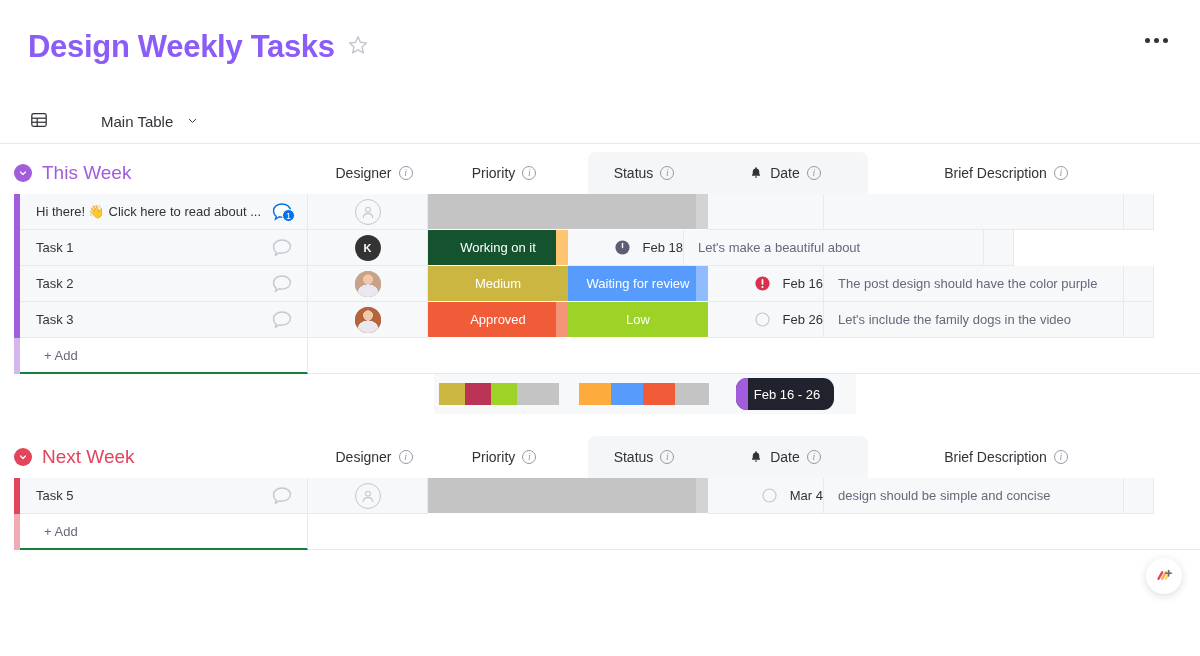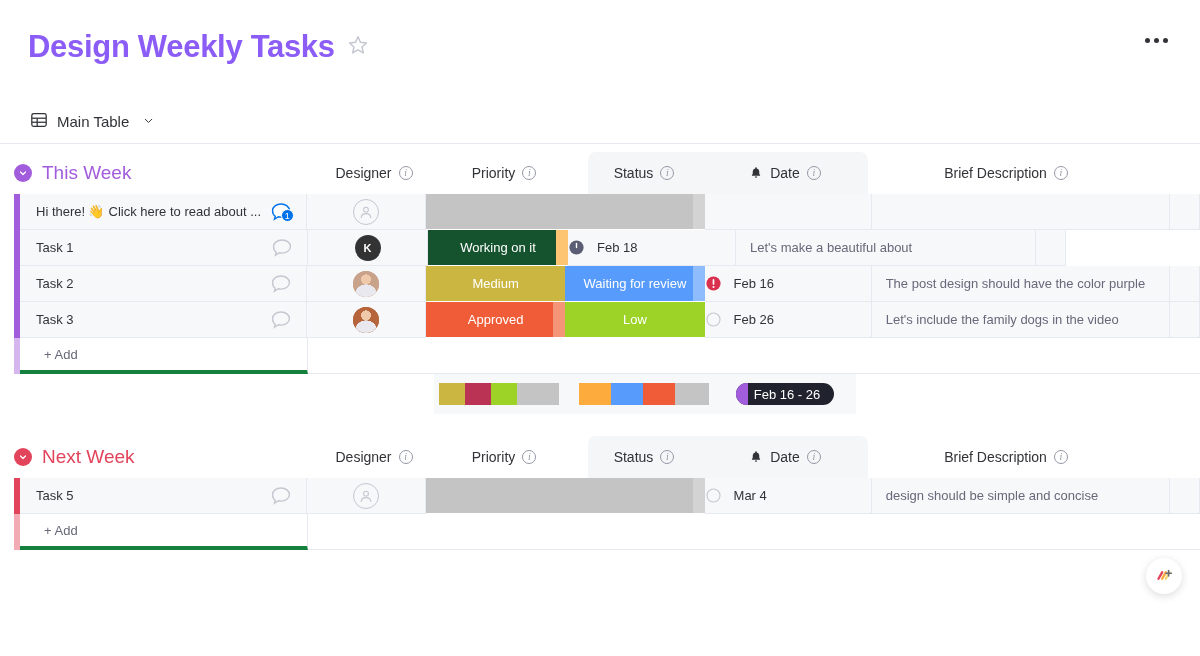--- a/index.html
+++ b/index.html
@@ -51,21 +51,21 @@
     border-bottom: 1px solid #e6e9ef;
   }
   .board-tab {
     display: flex;
     align-items: center;
     gap: 9px;
     padding: 5px 8px;
     border-radius: 4px;
     cursor: pointer;
   }
-  .board-tab-label { font-size: 15px; color: #323338; }
+  .board-tab-label { font-size: 15px; color: #323338; margin-left: 44px; }
   .chev { margin-left: 4px; }
 
   
   .board {
     padding: 0 0 0 14px;
     position: relative;
   }
 
   
   .group-header {
@@ -157,21 +157,21 @@
   .cell.name {
     width: 288px;
     padding-left: 16px;
     justify-content: space-between;
     padding-right: 14px;
     background: #f7f8fa;
   }
   .cell.person { width: 120px; justify-content: center; }
   .cell.priority { width: 140px; justify-content: center; border-right: none; }
   .cell.status { width: 140px; justify-content: center; border-right: none; }
-  .cell.date { width: 168px; justify-content: flex-start; gap: 12px; }
+  .cell.date { width: 116px; justify-content: flex-end; gap: 12px; }
   .cell.desc { width: 300px; padding-left: 14px; }
   .cell.extra { width: 30px; }
 
   .colored {
     color: #fff;
     font-size: 13px;
     justify-content: center;
     position: relative;
     border-bottom: 1px solid #ffffff;
   }
@@ -191,21 +191,21 @@
     height: 36px;
   }
   .add-cell {
     width: 288px;
     padding-left: 24px;
     display: flex;
     align-items: center;
     font-size: 13px;
     color: #676879;
     background: #ffffff;
-    border-bottom: 4px solid #15803d;
+    border-bottom: 2px solid #15803d;
     border-right: 1px solid #e6e9ef;
     cursor: pointer;
   }
   .add-rest {
     flex: 1;
     border-bottom: 1px solid #e6e9ef;
     background: #ffffff;
   }
 
   
@@ -222,21 +222,21 @@
     background: #f7f8fa;
     display: flex;
     align-items: center;
     justify-content: center;
   }
   .seg-bar { display: flex; height: 22px; width: 130px; }
   .seg { height: 100%; }
   .date-pill {
     display: flex;
     align-items: center;
-    height: 22px;
+    height: 32px;
     border-radius: 11px;
     overflow: hidden;
     background: #20222e;
   }
   .date-pill-cap { width: 12px; height: 100%; }
   .date-pill-text {
     color: #ffffff;
     font-size: 13px;
     padding: 0 14px 0 6px;
     white-space: nowrap;

